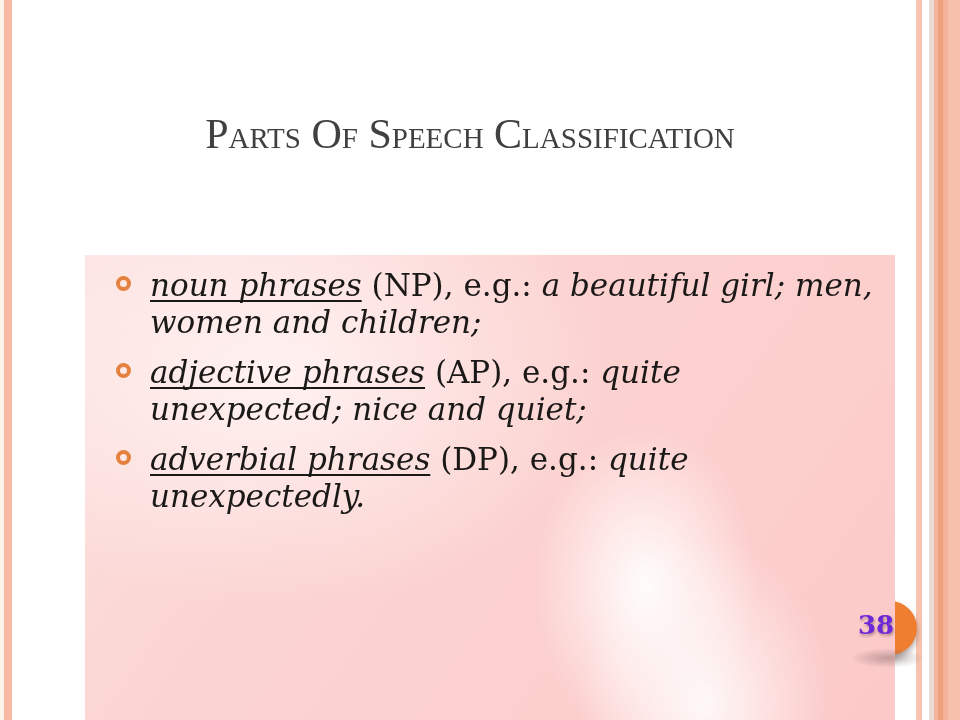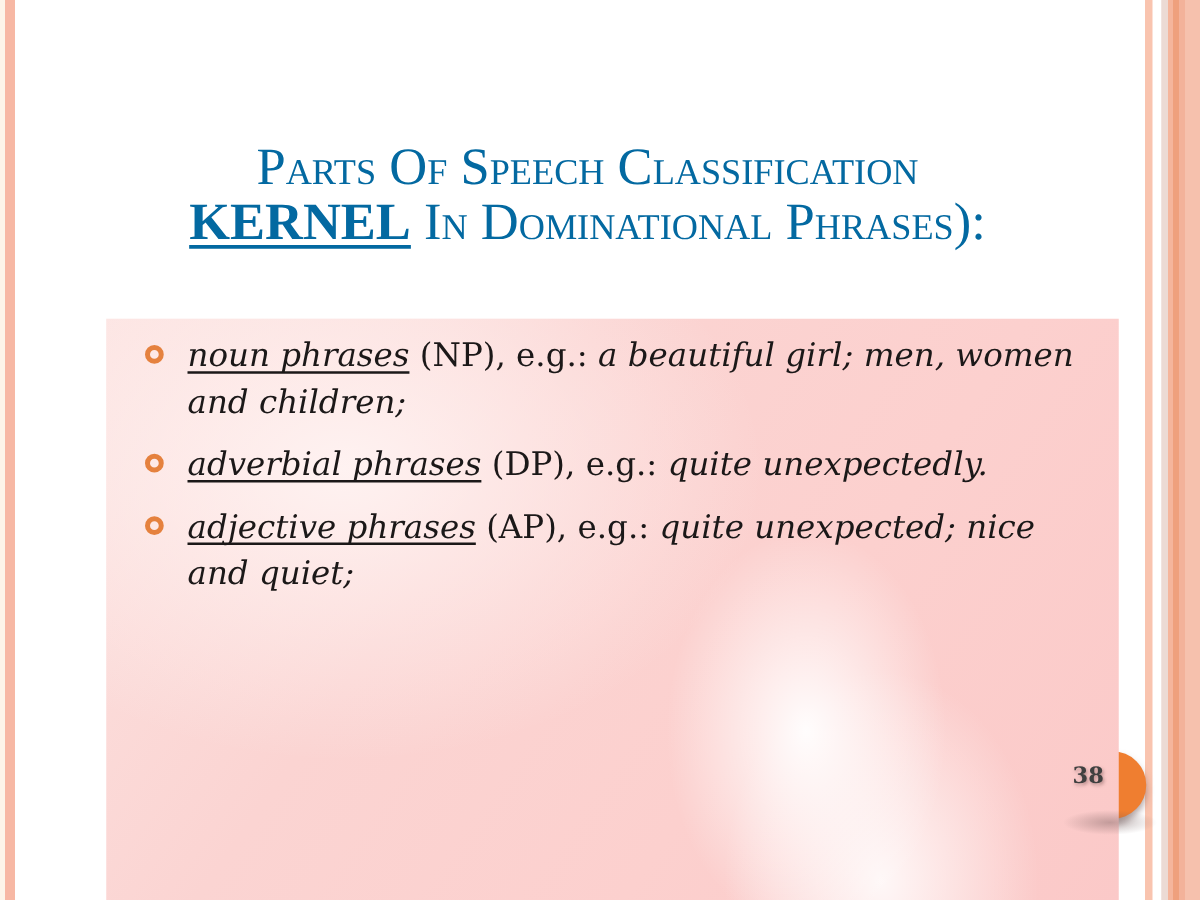--- a/index.html
+++ b/index.html
@@ -42,36 +42,36 @@
     background: radial-gradient(ellipse at center, rgba(110,85,85,0.40), rgba(110,85,85,0) 70%);
     z-index: 3;
   }
   .page-num {
     position: absolute;
     left: 858px; top: 610px;
     width: 42px;
     text-align: left;
     font-family: "DejaVu Serif", serif;
     font-weight: bold;
-    font-size: 18px;
-    color: #404040;
+    font-size: 26px;
+    color: #6d28d9;
     text-shadow: 1px 2px 3px rgba(140,100,100,0.65);
     z-index: 4;
   }
   
   .title {
     position: absolute;
     left: 85px; top: 112px;
     width: 770px;
     text-align: center;
     font-family: "Liberation Serif", "DejaVu Serif", serif;
     font-variant: small-caps;
     font-size: 42px;
     line-height: 44px;
-    color: #0369a1;
+    color: #404040;
     z-index: 2;
   }
   .title .kernel {
     font-weight: bold;
     text-decoration: underline;
     text-decoration-thickness: 3px;
     text-underline-offset: 5px;
     text-decoration-skip-ink: none;
   }
   
@@ -87,21 +87,21 @@
       linear-gradient(125deg, #fce2e0 0%, #fbd4d2 35%, #fcd0ce 65%, #fbc9c8 100%);
   }
   .bullet-list {
     list-style: none;
     margin: 0;
     padding: 12px 15px 0 65px;
   }
   .bullet-list li {
     position: relative;
     margin-bottom: 13px;
-    font-size: 26px;
+    font-size: 31px;
     line-height: 37px;
     color: #1b1818;
   }
   .bullet-ring {
     position: absolute;
     left: -34px; top: 9px;
     width: 7px; height: 7px;
     border: 4px solid #e5813e;
     border-radius: 50%;
     background: transparent;
@@ -124,33 +124,32 @@
   <div class="stripe stripe-salmon-left"></div>
   <div class="stripe stripe-salmon-right-thin"></div>
   <div class="stripe band-right"></div>
 
   <div class="badge-circle"></div>
   <div class="badge-shadow"></div>
   <div class="page-num">38</div>
 
   <div class="title">
     <div>Parts Of Speech Classification</div>
-    <div><span class="kernel">KERNEL</span><span> In Dominational Phrases):</span></div>
   </div>
 
   <div class="content">
     <ul class="bullet-list">
       <li>
         <span class="bullet-ring"></span>
         <span class="term">noun phrases</span> <span class="label">(NP), e.g.:</span> <span class="example">a beautiful girl; men, women and children;</span>
       </li>
       <li>
         <span class="bullet-ring"></span>
-        <span class="term">adverbial phrases</span> <span class="label">(DP), e.g.:</span> <span class="example">quite unexpectedly.</span>
+        <span class="term">adjective phrases</span> <span class="label">(AP), e.g.:</span> <span class="example">quite unexpected; nice and quiet;</span>
       </li>
       <li>
         <span class="bullet-ring"></span>
-        <span class="term">adjective phrases</span> <span class="label">(AP), e.g.:</span> <span class="example">quite unexpected; nice and quiet;</span>
+        <span class="term">adverbial phrases</span> <span class="label">(DP), e.g.:</span> <span class="example">quite unexpectedly.</span>
       </li>
     </ul>
   </div>
 
 </div>
 
 </body></html>

